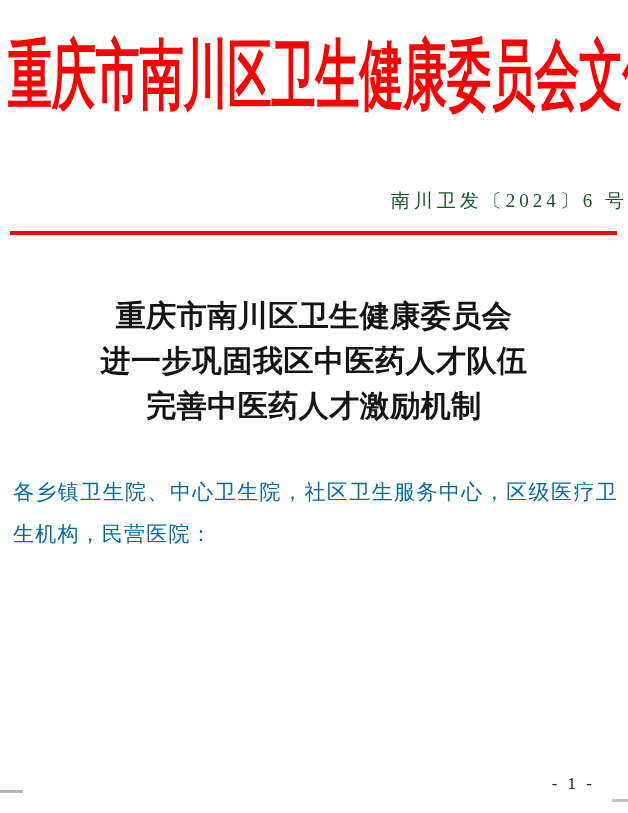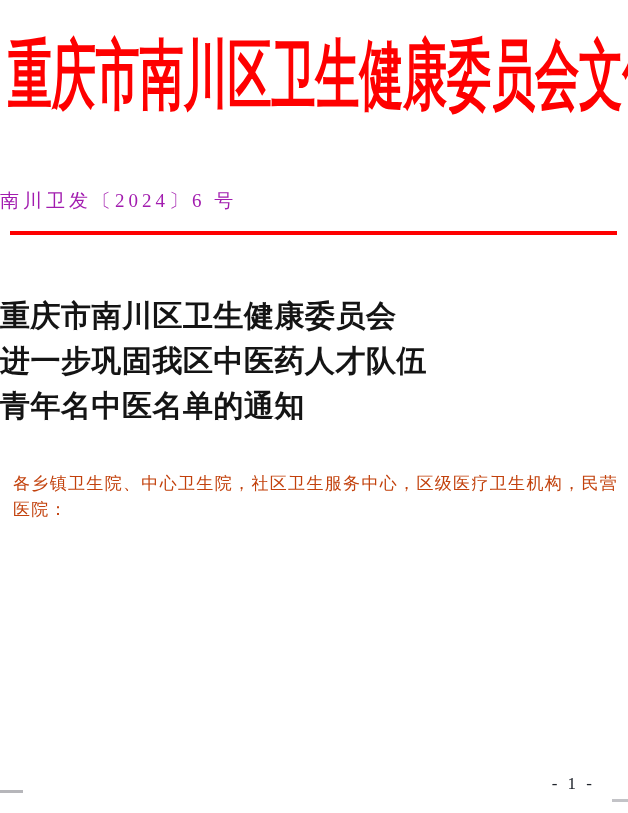--- a/index.html
+++ b/index.html
@@ -24,54 +24,55 @@
     color: #fe0000;
     transform: scaleX(0.578);
     transform-origin: left top;
     letter-spacing: 0;
   }
   .doc-number {
     position: absolute;
     top: 188px;
     left: 0;
     width: 100%;
-    text-align: left;
+    text-align: right;
     font-size: 19px;
     letter-spacing: 4px;
-    color: #a21caf;
+    color: #14532d;
   }
   .red-line {
     position: absolute;
     top: 231px;
     left: 10px;
     width: 607px;
     height: 4px;
     background: #fe0000;
   }
   .doc-title {
     position: absolute;
     top: 293px;
     left: 0;
     width: 100%;
+    text-align: center;
     font-size: 30px;
     font-weight: bold;
     line-height: 45px;
     color: #141414;
     letter-spacing: 0.5px;
   }
   .body-text {
     position: absolute;
     top: 471px;
     left: 13px;
     width: 605px;
-    font-size: 17px;
-    line-height: 26px;
+    font-size: 21px;
+    line-height: 42px;
     letter-spacing: 1.2px;
     text-align: justify;
-    color: #c2410c;
+    color: #0369a1;
   }
   .body-text p.indent { text-indent: 2em; }
   .page-number {
     position: absolute;
     top: 774px;
     right: 33px;
     font-size: 17px;
     letter-spacing: 3px;
     color: #20242c;
   }
@@ -90,21 +91,21 @@
 
   <div class="masthead">重庆市南川区卫生健康委员会文件</div>
 
   <div class="doc-number">南川卫发〔2024〕6 号</div>
 
   <div class="red-line"></div>
 
   <div class="doc-title">
     <div>重庆市南川区卫生健康委员会</div>
     <div>进一步巩固我区中医药人才队伍</div>
-    <div>青年名中医名单的通知</div>
+    <div>完善中医药人才激励机制</div>
   </div>
 
   <div class="body-text">
     <p>各乡镇卫生院、中心卫生院，社区卫生服务中心，区级医疗卫生机构，民营医院：</p>
   </div>
 
   <div class="page-number">- 1 -</div>
 
   <div class="scan-mark left"></div>
   <div class="scan-mark right"></div>

